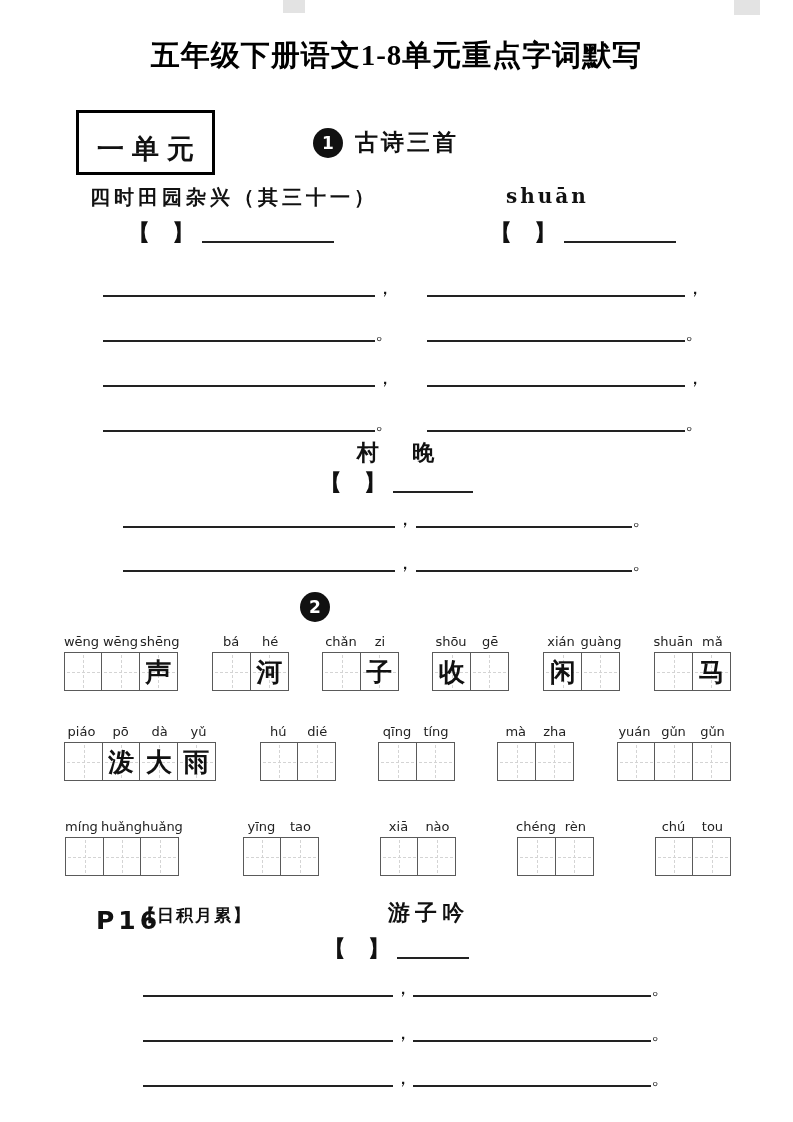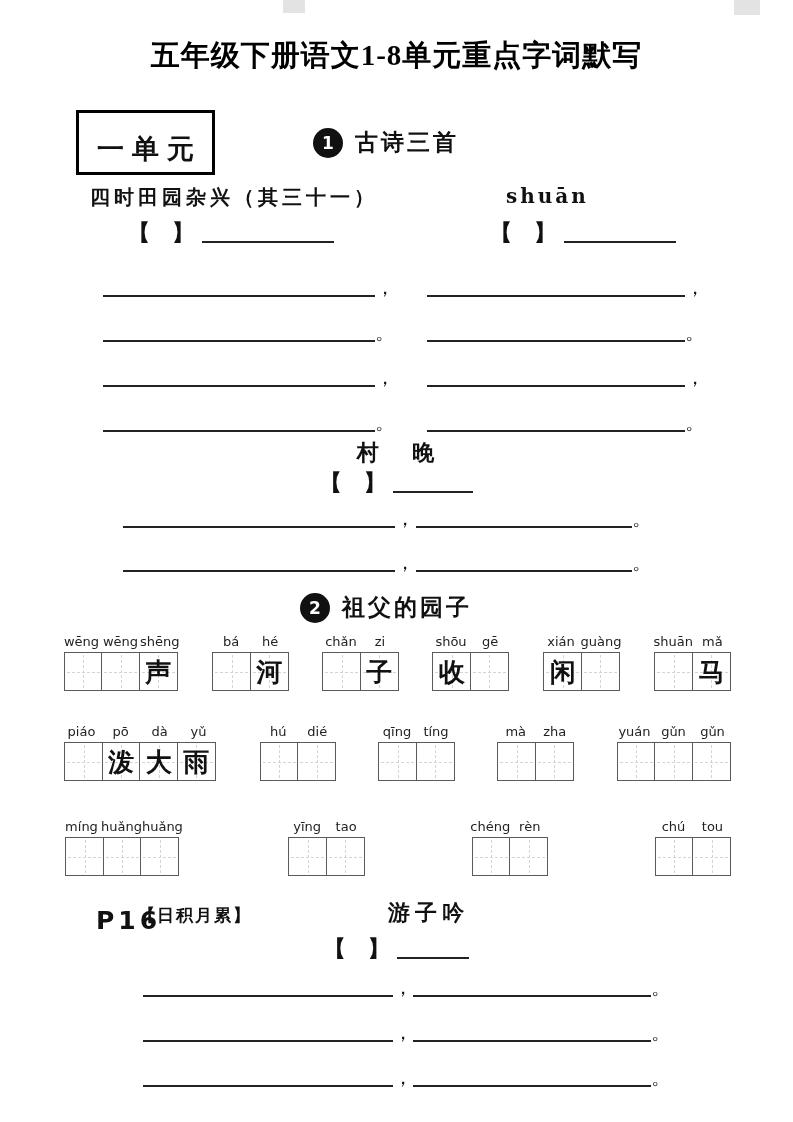--- a/index.html
+++ b/index.html
@@ -142,21 +142,20 @@
       <span class="lr-right"><span class="blank" style="width:216px"></span><span class="punct">。</span></span>
     </div>
     <div class="line-row">
       <span class="lr-left"><span class="blank" style="width:272px"></span><span class="punct">，</span></span>
       <span class="lr-right"><span class="blank" style="width:216px"></span><span class="punct">。</span></span>
     </div>
   </div>
 
   <div class="sec-head sec2">
     <span class="badge">2</span>
-    <span class="sec-title">祖父的园子</span>
   </div>
 
   <div class="pinyin-row prow1">
       <div class="pgroup">
         <div class="pinyin">
           <span class="syl">wēng</span>
           <span class="syl">wēng</span>
           <span class="syl">shēng</span>
         </div>
         <div class="cells">
@@ -342,20 +341,34 @@
           </div>
           <div class="cell">
             <span class="cellchar"></span>
           </div>
         </div>
       </div>
       <div class="pgroup">
         <div class="pinyin">
           <span class="syl">yīng</span>
           <span class="syl">tao</span>
+        </div>
+        <div class="cells">
+          <div class="cell">
+            <span class="cellchar"></span>
+          </div>
+          <div class="cell">
+            <span class="cellchar"></span>
+          </div>
+        </div>
+      </div>
+      <div class="pgroup">
+        <div class="pinyin">
+          <span class="syl">xiā</span>
+          <span class="syl">nào</span>
         </div>
         <div class="cells">
           <div class="cell">
             <span class="cellchar"></span>
           </div>
           <div class="cell">
             <span class="cellchar"></span>
           </div>
         </div>
       </div>

